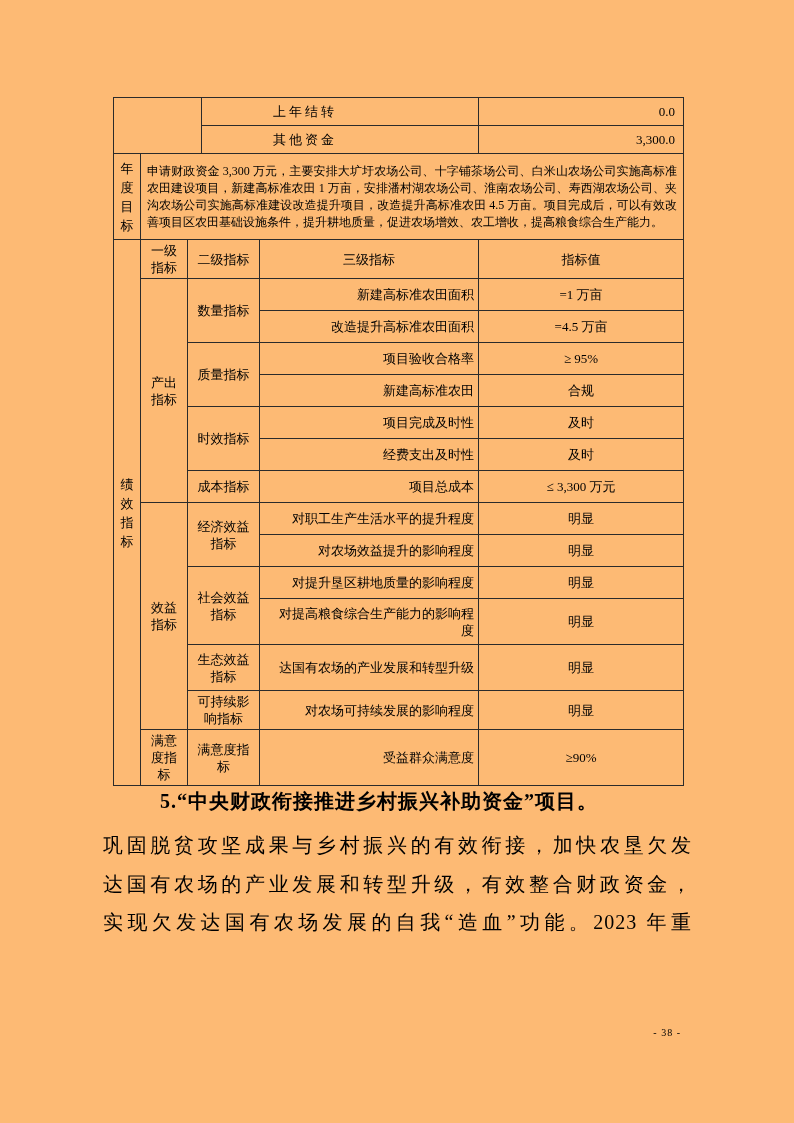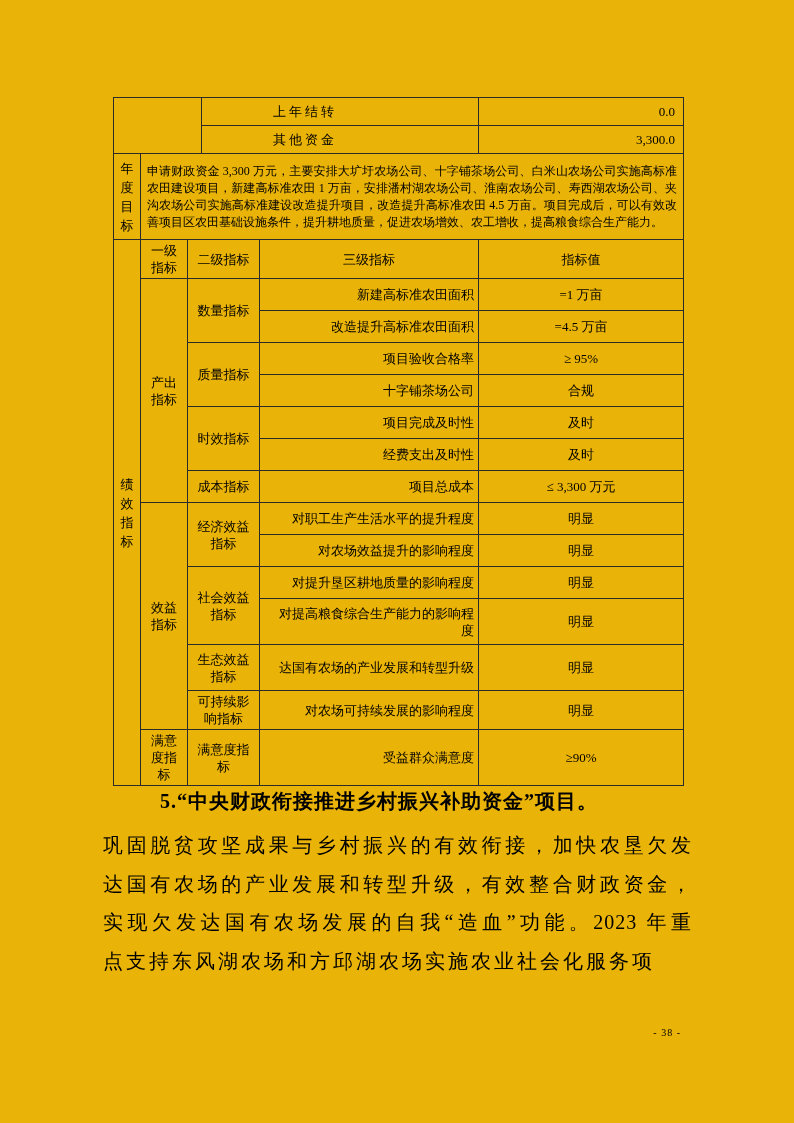--- a/index.html
+++ b/index.html
@@ -1,21 +1,21 @@
 <!DOCTYPE html>
 <html><head>
 <meta charset="utf-8">
 <style>
   * { margin: 0; padding: 0; box-sizing: border-box; }
   html, body { background: #e8e8e8; }
   .page {
     position: relative;
     width: 794px; height: 1123px;
     margin: 0 auto;
-    background: #eab308;
+    background: #fdba74;
     font-family: "Liberation Serif", "DejaVu Serif", serif;
     color: #000;
     overflow: hidden;
   }
   .doc-table {
     position: absolute;
     left: 113px; top: 97px;
     width: 570px;
   }
   table.t {
@@ -163,21 +163,21 @@
       <tr class="h32">
         <td class="ind-name">改造提升高标准农田面积</td>
         <td class="tc">=4.5 万亩</td>
       </tr>
       <tr class="h32">
         <td rowspan="2" class="grp">质量指标</td>
         <td class="ind-name">项目验收合格率</td>
         <td class="tc">≥ 95%</td>
       </tr>
       <tr class="h32">
-        <td class="ind-name">十字铺茶场公司</td>
+        <td class="ind-name">新建高标准农田</td>
         <td class="tc">合规</td>
       </tr>
       <tr class="h32">
         <td rowspan="2" class="grp">时效指标</td>
         <td class="ind-name">项目完成及时性</td>
         <td class="tc">及时</td>
       </tr>
       <tr class="h32">
         <td class="ind-name">经费支出及时性</td>
         <td class="tc">及时</td>
@@ -227,18 +227,17 @@
   </div>
 
   <div class="heading">
     <div class="heading-inner">5.“中央财政衔接推进乡村振兴补助资金”项目。</div>
   </div>
 
   <div class="paragraph">
     <div class="pline">巩固脱贫攻坚成果与乡村振兴的有效衔接，加快农垦欠发</div>
     <div class="pline">达国有农场的产业发展和转型升级，有效整合财政资金，</div>
     <div class="pline">实现欠发达国有农场发展的自我“造血”功能。2023 年重</div>
-    <div class="pline last">点支持东风湖农场和方邱湖农场实施农业社会化服务项</div>
   </div>
 
   <div class="page-number">- 38 -</div>
 
 </div>
 
 </body></html>

